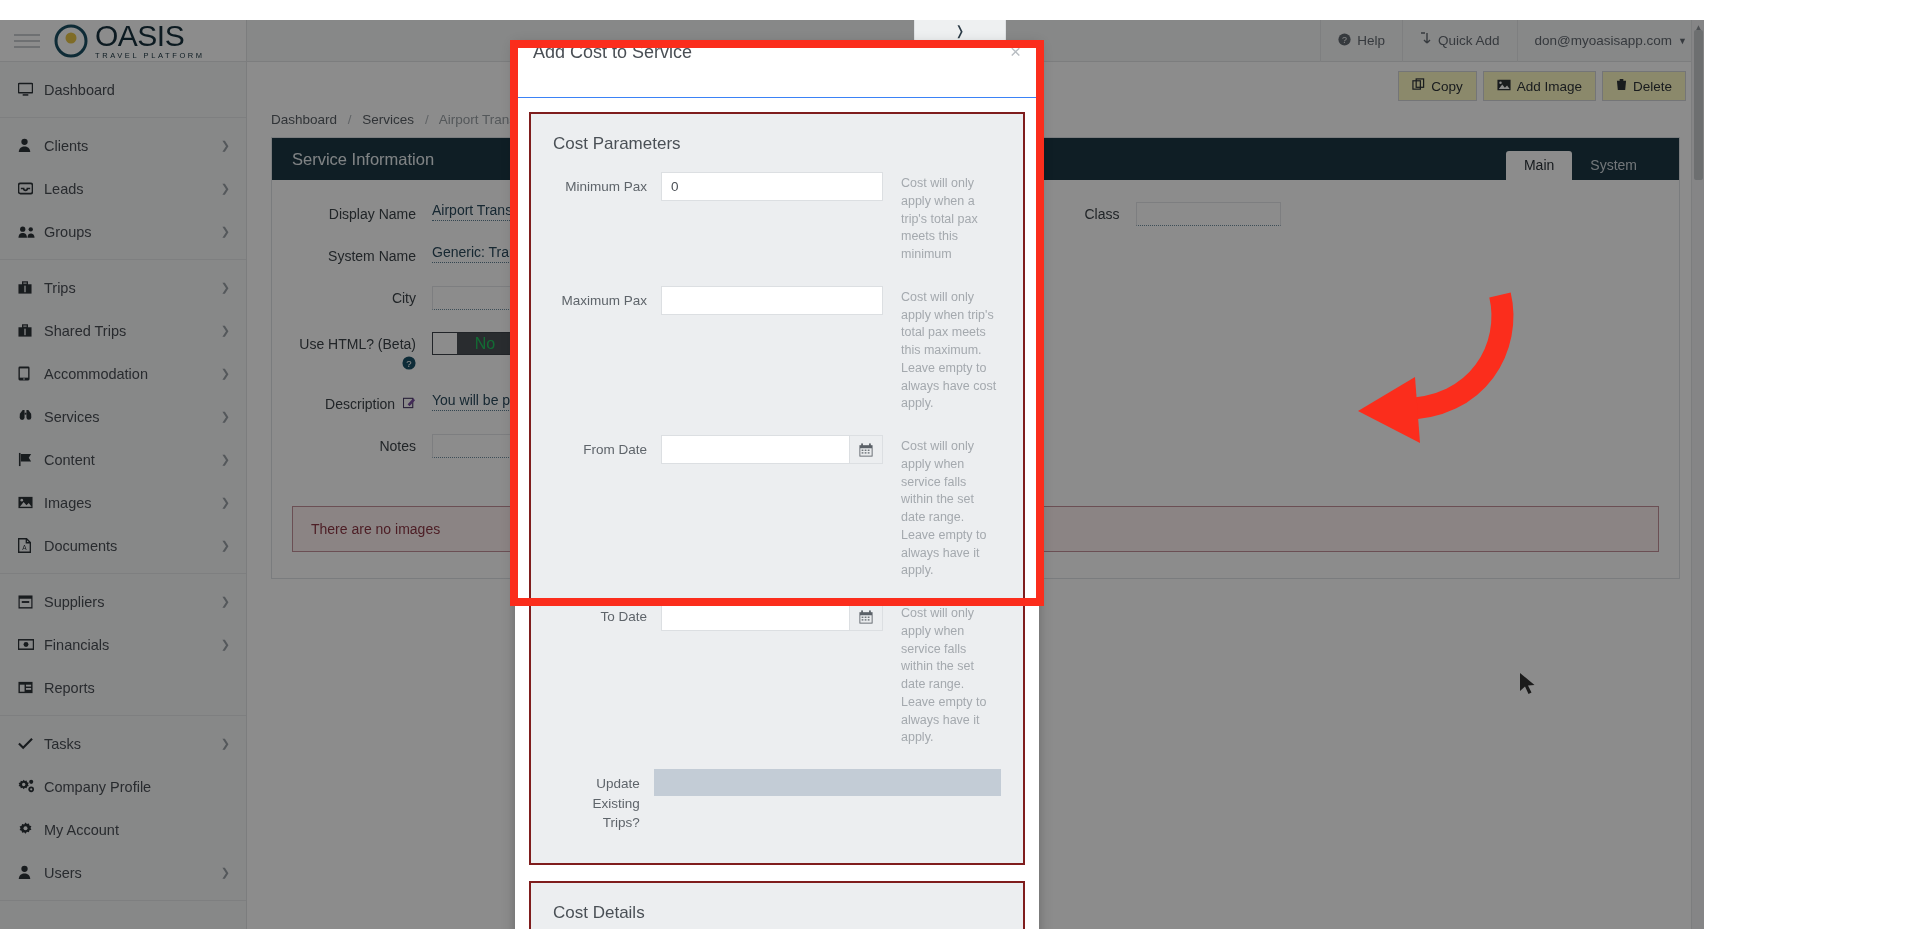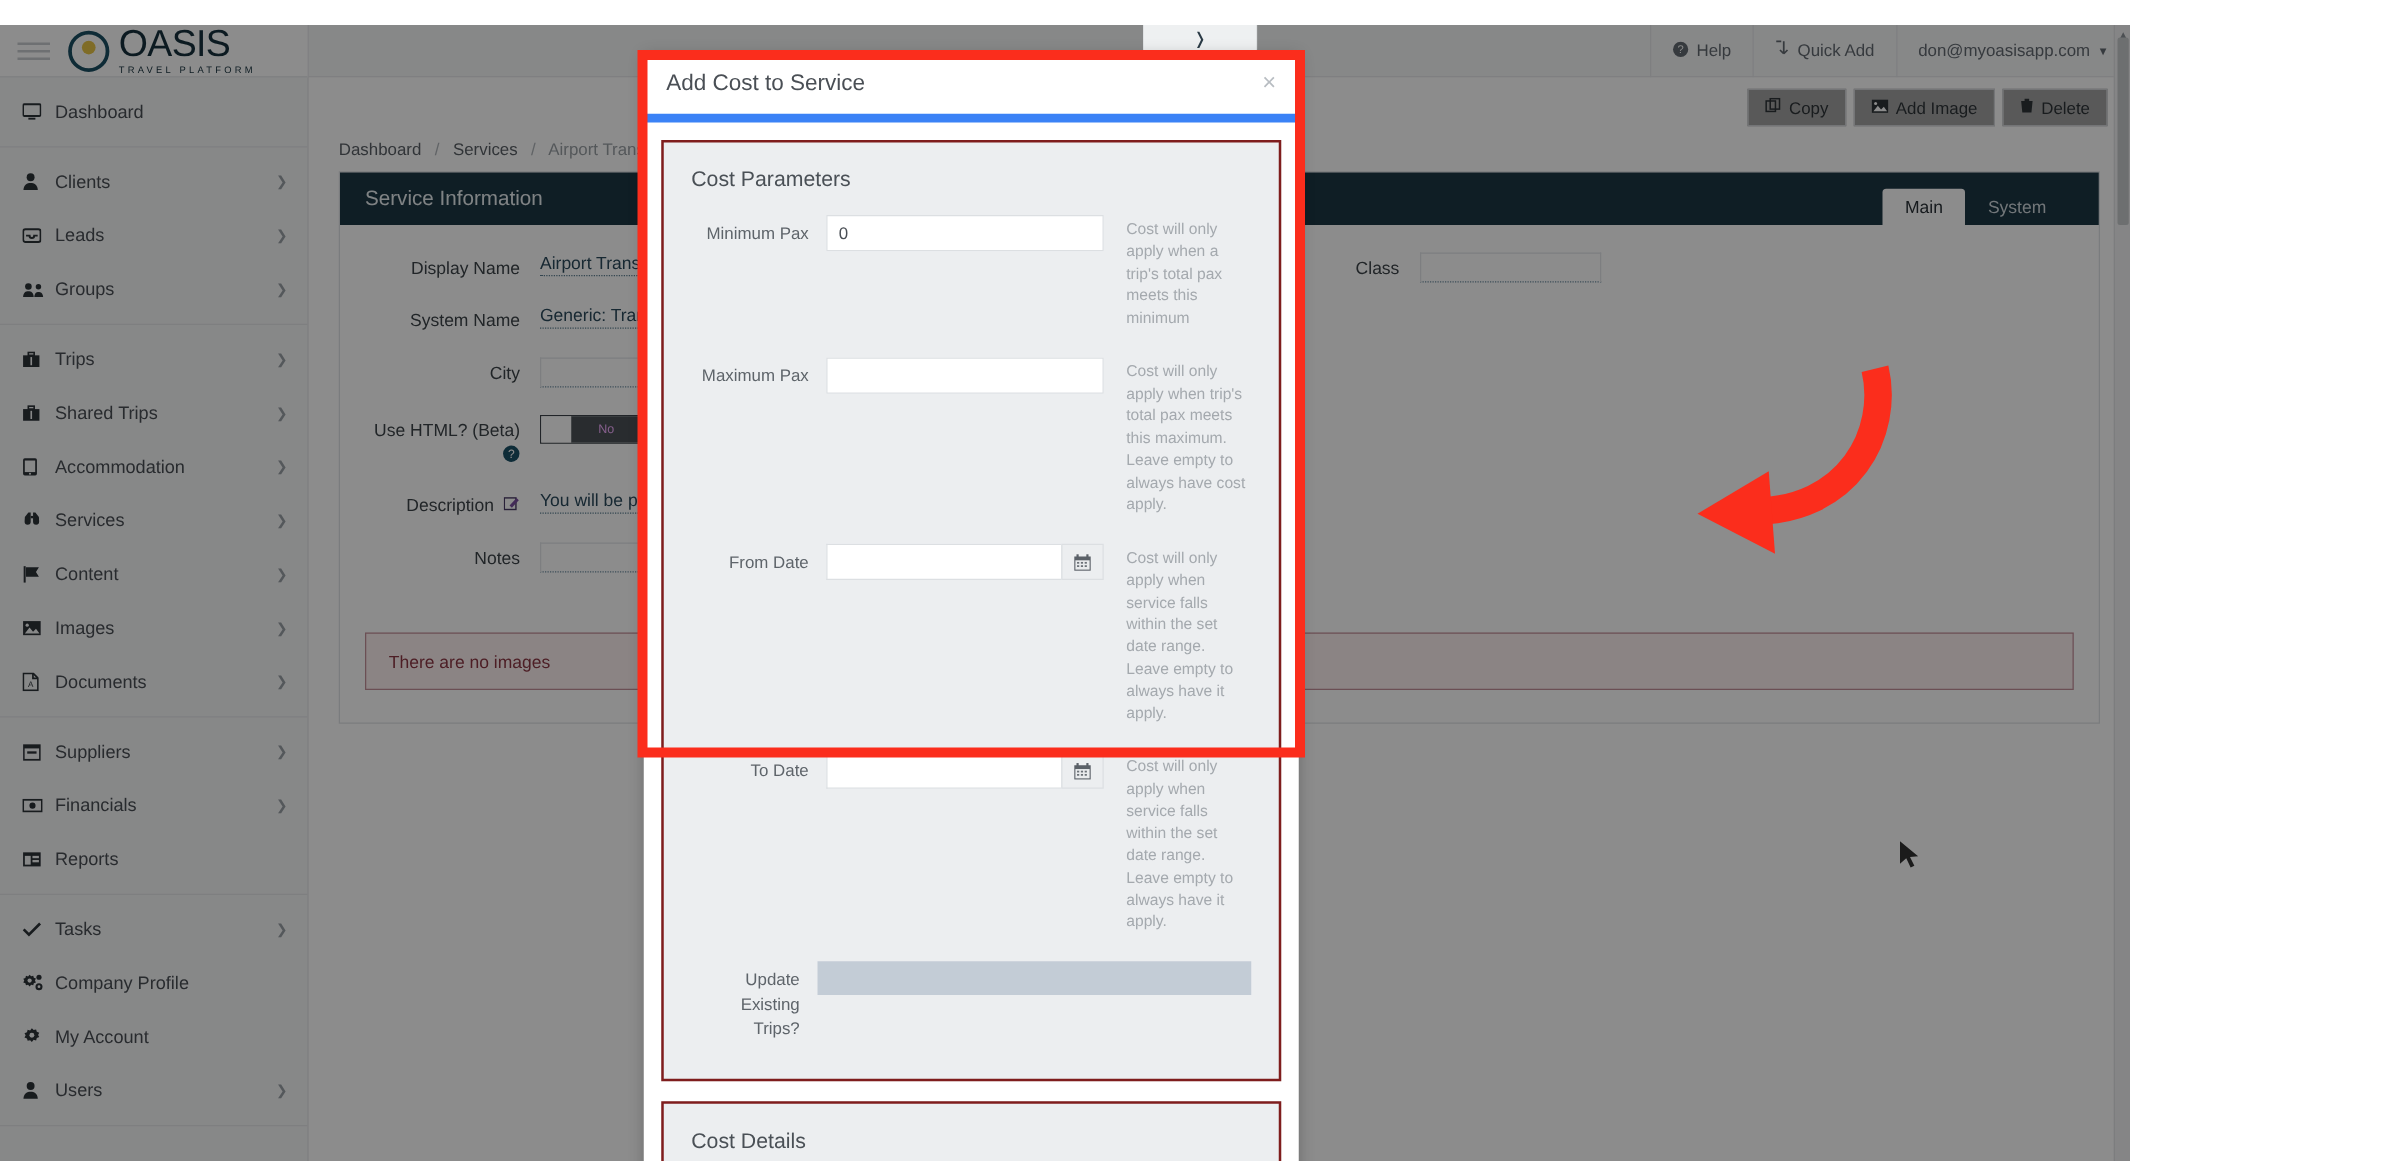--- a/index.html
+++ b/index.html
@@ -68,21 +68,21 @@
     border-radius: 0 0 3px 3px; display:flex; align-items:center; justify-content:center;
     color:#2b3b46; font-size: 13px; z-index: 45;
   }
 
   
   #content { position: absolute; left: 247px; top: 42px; right: 0; bottom: 0; background: #fff; overflow:hidden; }
   #actionbar { height: 48px; display:flex; align-items:center; justify-content:flex-end; padding-right: 18px; gap: 0; }
   .act-btn {
     display:flex; align-items:center; gap:6px;
     height: 30px; padding: 0 13px; font-size: 13.5px; color:#2e3438;
-    border: 1px solid #d3d6d9; background:#a3a3a3; cursor:pointer;
+    border: 1px solid #d3d6d9; background:#fef9c3; cursor:pointer;
   }
   .act-btn + .act-btn { margin-left: 6px; }
 
   #breadcrumb { padding: 2px 0 10px 24px; font-size: 13.5px; color: #5a6066; }
   #breadcrumb .sep { color: #b0b5ba; margin: 0 7px; }
   #breadcrumb .cur { color: #9aa0a5; }
 
   .panel { margin: 0 24px 18px 24px; border: 1px solid #dfe2e5; background: #fff; }
   .panel-head {
     background: #1d3744; color: #e8eef1; height: 42px;
@@ -105,37 +105,37 @@
     font-size: 14px; color: #3d4449; padding-top: 4px;
   }
   .fval { font-size: 14px; color:#2b4a5c; }
   .fval.link { border-bottom: 1px dotted #5d7f92; padding-bottom: 2px; }
   .fempty {
     width: 145px; height: 24px; border: 1px solid #e3e6e9;
     border-bottom: 1px dotted #6f8ea1; background: transparent;
   }
   .toggle { display:flex; width: 82px; height: 23px; border:1px solid #3c4349; }
   .toggle .knob { width: 24px; background: #fff; }
-  .toggle .state { flex:1; background:#4b5157; color:#f0abfc; font-size:10px; display:flex; align-items:center; justify-content:center; }
+  .toggle .state { flex:1; background:#4b5157; color:#22c55e; font-size:16px; display:flex; align-items:center; justify-content:center; }
 
   .alert {
     margin: 6px 20px 0; padding: 14px 18px; font-size: 14px;
   }
   .alert.danger { border: 1px solid #c3909a; background: #fdf0f1; color: #8c3744; }
   .alert.warn { border: 1px solid #cfc48a; background: #fdfae6; color: #7d7233; }
 
   
   #modal {
     position: absolute; left: 515px; top: 22px;
     width: 524px; height: 907px;
     background: #fff; z-index: 60;
     box-shadow: 0 3px 12px rgba(0,0,0,0.25);
     overflow: hidden;
   }
-  #modal-head { height: 56px; display:flex; align-items:center; padding: 0 18px; border-bottom: 7px solid #3b82f6; gap: 36px; }
+  #modal-head { height: 56px; display:flex; align-items:flex-start; padding: 0 18px; border-bottom: 1px solid #3b82f6; gap: 36px; }
   #modal-title { font-size: 18px; color: #4a4f55; }
   #modal-close { margin-left:auto; font-size: 19px; color:#b8bdc2; cursor:pointer; line-height:1; }
   #modal-body { padding: 14px; }
 
   .fieldset { background:#eceef0; border:2px solid #7f1d1d; padding: 20px 22px 8px; }
   .fieldset + .fieldset { margin-top: 16px; }
   .legend { font-size: 17px; color:#4a5056; margin-bottom: 18px; }
 
   .mrow { display:flex; align-items:flex-start; margin-bottom: 22px; }
   .mlabel {

